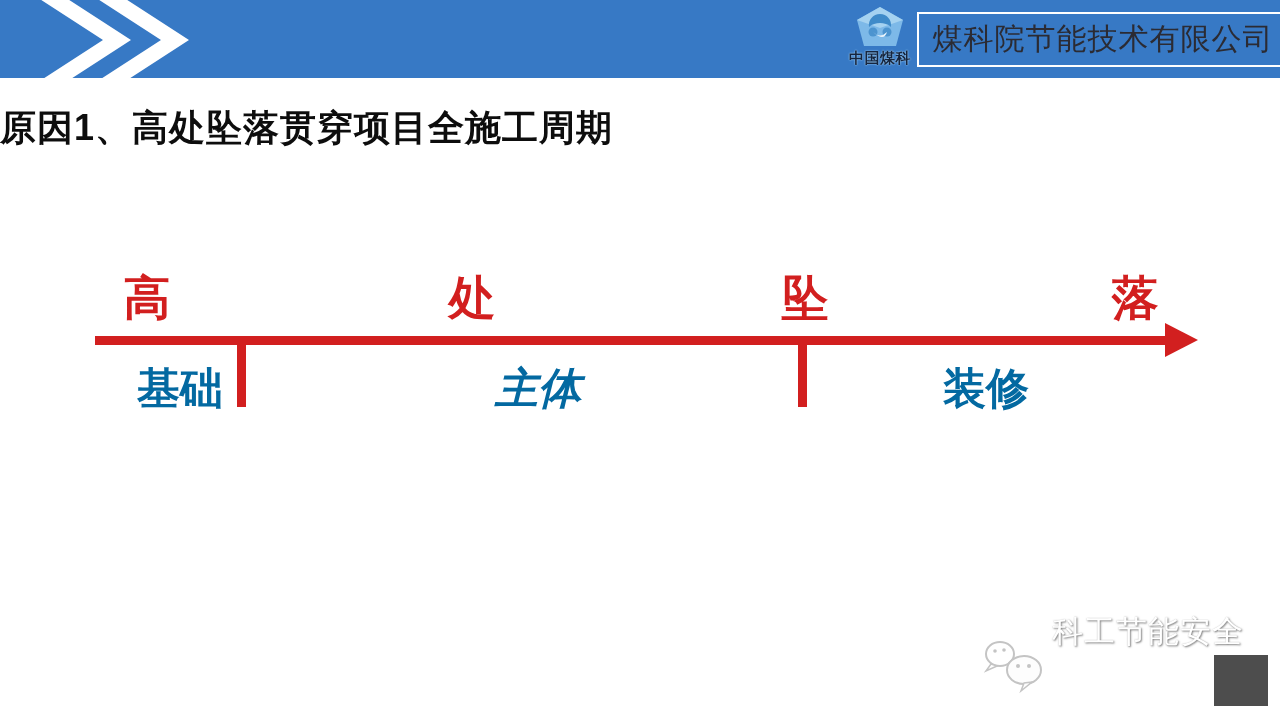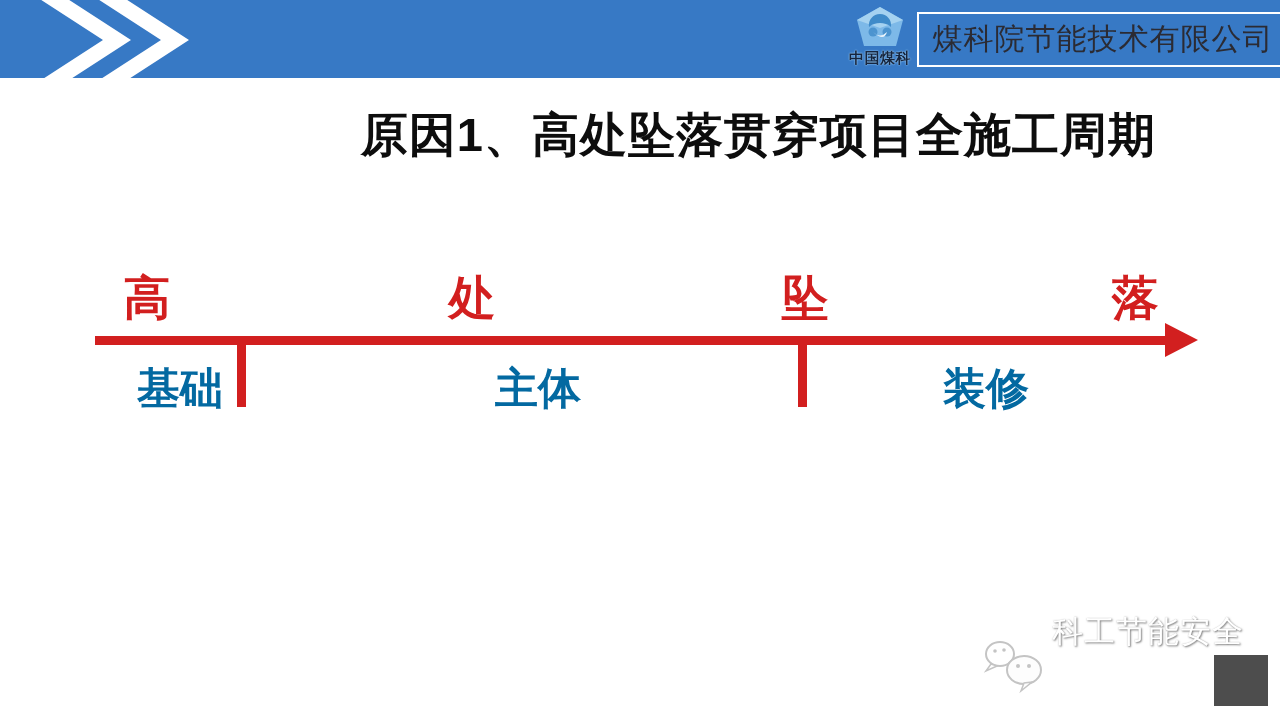--- a/index.html
+++ b/index.html
@@ -16,42 +16,42 @@
     font-size:15px;font-weight:bold;color:#16253e;letter-spacing:.5px;line-height:16px;
     text-shadow:0 0 2px rgba(150,210,255,.95),0 0 1px rgba(190,225,255,.9);
   }
   .company-box{
     position:absolute;left:917px;top:12px;width:372px;height:55px;box-sizing:border-box;
     border:2px solid #ffffff;display:flex;align-items:center;justify-content:center;
   }
   .company-box span{font-size:30px;color:#2b2b33;letter-spacing:1px;white-space:nowrap;}
   
   .title{
-    position:absolute;left:0;top:104px;width:1156px;margin:0;text-align:right;
-    font-size:47px;font-weight:600;color:#0d0d0d;letter-spacing:1px;
+    position:absolute;left:0;top:104px;width:1156px;margin:0;text-align:left;
+    font-size:36px;font-weight:600;color:#0d0d0d;letter-spacing:1px;
   }
   
   .tl-line{position:absolute;left:95px;top:336px;width:1073px;height:9px;background:#d21f1f;}
   .tl-arrow{
     position:absolute;left:1165px;top:323px;width:0;height:0;
     border-left:33px solid #d21f1f;border-top:17px solid transparent;border-bottom:17px solid transparent;
   }
   .tick{position:absolute;top:336px;width:9px;height:71px;background:#d21f1f;}
   .tick.t1{left:237px;}
   .tick.t2{left:798px;}
   .rchar{
     position:absolute;top:272px;width:80px;text-align:center;
     font-size:47px;font-weight:600;color:#d21f1f;line-height:52px;
   }
   .rchar.c0{left:107px;}.rchar.c1{left:432px;}.rchar.c2{left:765px;}.rchar.c3{left:1095px;}
   .stage{
     position:absolute;top:363px;width:200px;text-align:center;
     font-size:43px;font-weight:600;color:#0369a1;line-height:50px;
   }
-  .stage.s0{left:80px;}.stage.s1{left:438px;}.stage.s2{left:886px;}
+  .stage.s0{left:80px;}.stage.s1{left:438px;font-style:italic;}.stage.s2{left:886px;}
   
   .wm-square{position:absolute;left:1214px;top:655px;width:54px;height:51px;background:#4d4d4d;z-index:1;}
   .wm-icon{position:absolute;left:980px;top:638px;z-index:2;}
   .wm-text{
     position:absolute;left:1052px;top:611px;z-index:2;font-size:31px;font-weight:500;
     color:#ffffff;letter-spacing:1px;white-space:nowrap;
     text-shadow:1px 1px 2px rgba(120,120,120,.95),0 0 1px rgba(160,160,160,.6);
   }
 </style>
 </head>

